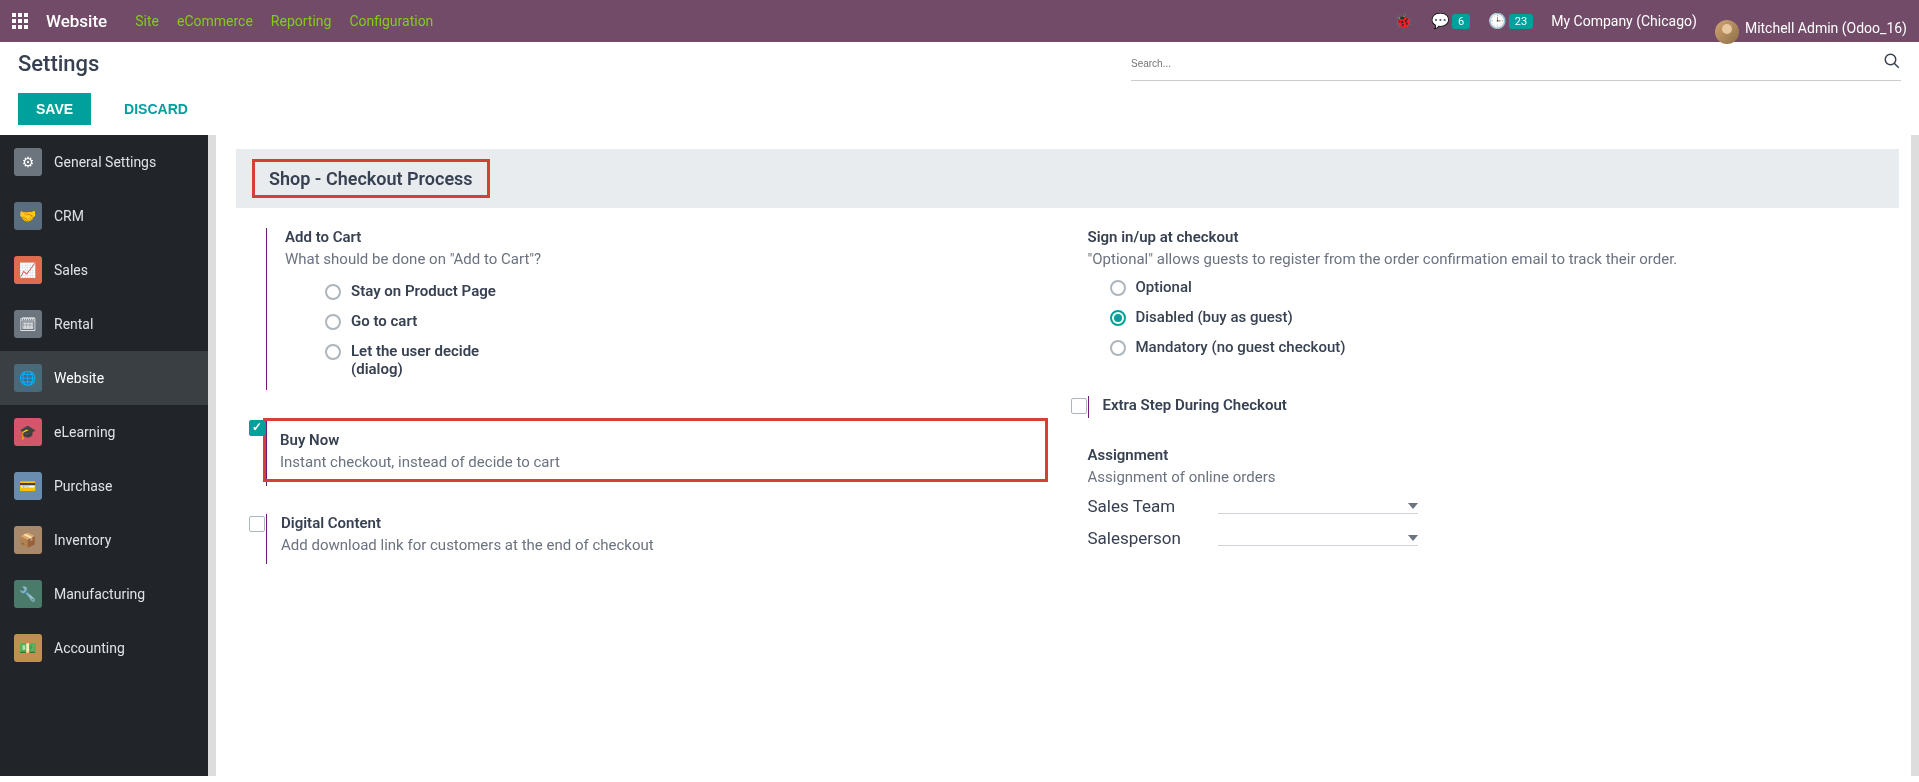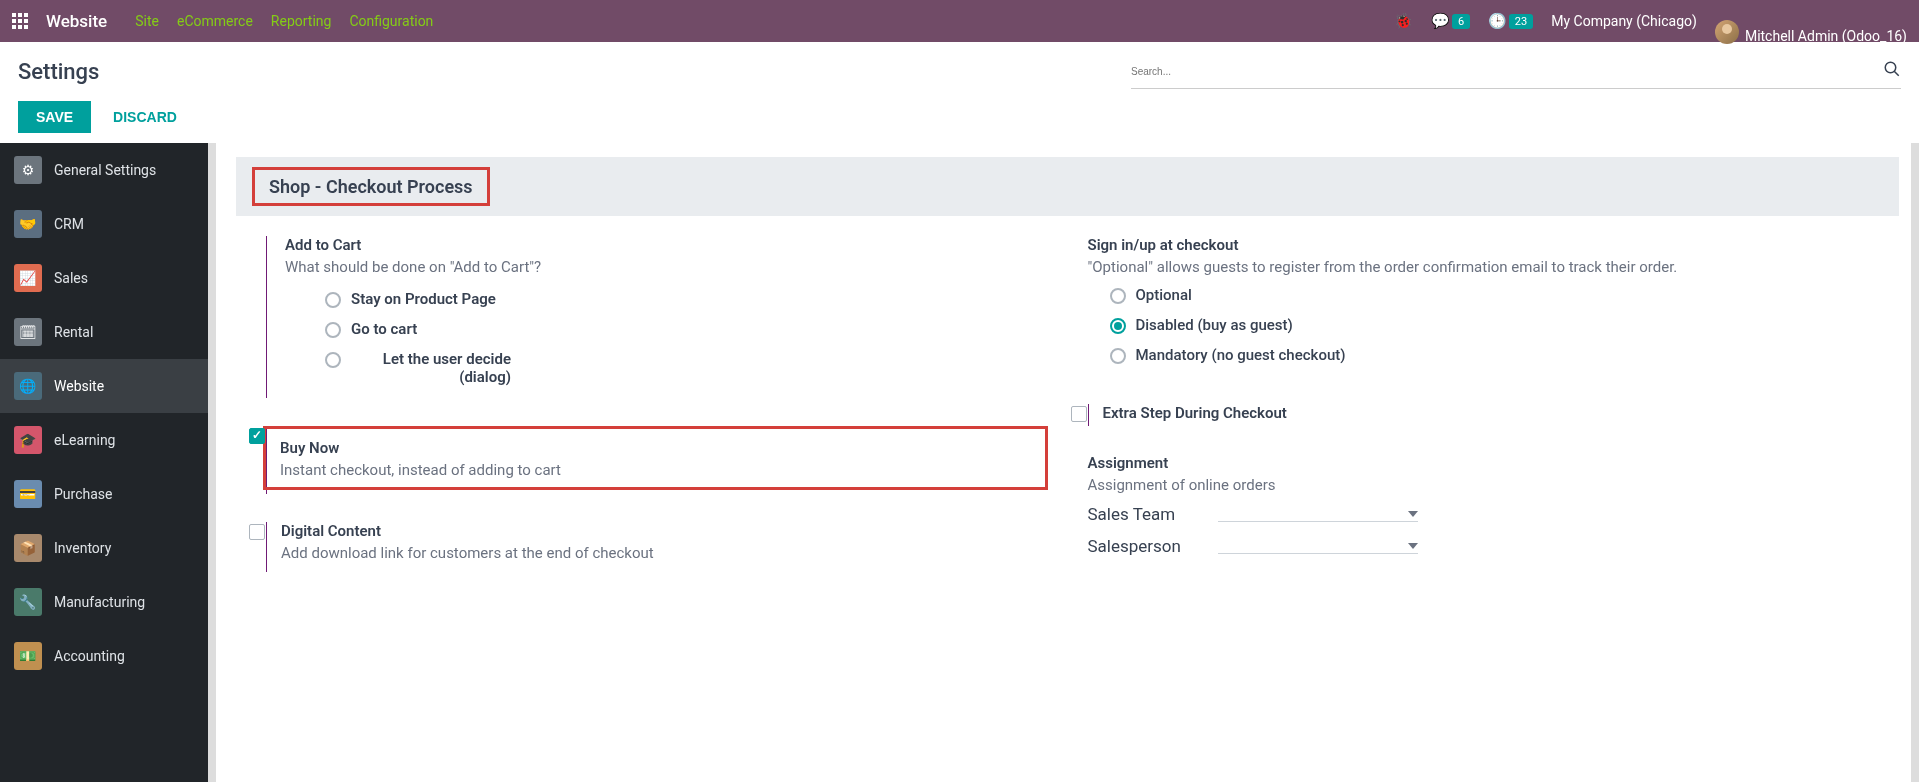--- a/index.html
+++ b/index.html
@@ -10,30 +10,30 @@
 .navbar-left { display: flex; align-items: center; gap: 18px; }
 .apps-icon { width: 16px; height: 16px; display: grid; grid-template-columns: repeat(3,4px); grid-template-rows: repeat(3,4px); gap: 2px; cursor: pointer; }
 .apps-icon span { background: #fff; width: 4px; height: 4px; }
 .brand { font-size: 17px; font-weight: 500; margin-right: 10px; }
 .nav-link { color: #84cc16; font-size: 14px; cursor: pointer; }
 .navbar-right { margin-left: auto; display: flex; align-items: center; gap: 18px; }
 .badge { background: #00A09D; color: #fff; font-size: 11px; padding: 1px 6px; border-radius: 3px; margin-left: 2px; }
 .icon-btn { color: #e5dae1; cursor: pointer; display: flex; align-items: center; font-size: 15px; }
 .avatar { width: 24px; height: 24px; border-radius: 50%; background: linear-gradient(135deg, #d4a574, #8b6f47); display: inline-block; margin-right: 6px; position: relative; overflow: hidden; }
 .avatar::after { content: ''; position: absolute; top: 4px; left: 7px; width: 10px; height: 10px; background: #e8c8a0; border-radius: 50%; }
-.user-info { display: flex; align-items: flex-end; cursor: pointer; margin-top: 21px; }
-
-
-.header { padding: 12px 18px 10px; }
+.user-info { display: flex; align-items: flex-start; cursor: pointer; margin-top: 21px; }
+
+
+.header { padding: 4px 18px 10px; }
 .header-row { display: flex; justify-content: space-between; align-items: center; }
 .page-title { font-size: 22px; font-weight: 500; color: #374151; }
 .search-wrap { width: 770px; display: flex; align-items: center; border-bottom: 1px solid #ccc; padding: 6px 0; }
 .search-input { flex: 1; border: none; outline: none; font-size: 10px; color: #6b7280; background: transparent; }
 .search-icon-btn { color: #374151; cursor: pointer; font-size: 18px; }
-.btn-row { margin-top: 12px; display: flex; gap: 12px; align-items: center; }
+.btn-row { margin-top: 12px; display: flex; gap: 23px; align-items: center; }
 .btn-save { background: #00A09D; color: #fff; border: none; padding: 8px 18px; font-size: 14px; font-weight: 600; cursor: pointer; }
 .btn-discard { background: none; border: none; color: #00A09D; font-size: 14px; font-weight: 700; cursor: pointer; padding: 8px 10px; }
 
 
 .body { display: flex; height: calc(782px - 42px - 99px); }
 .sidebar { width: 216px; background: #212529; color: #dee2e6; overflow-y: auto; position: relative; }
 .sidebar::after { content:''; position:absolute; right:0; top:0; width:8px; height:100%; background:#ddd; }
 .sidebar-item { display: flex; align-items: center; gap: 12px; padding: 13px 14px; cursor: pointer; font-size: 14px; }
 .sidebar-item.active { background: #3a3f44; color: #fff; }
 .sidebar-icon { width: 28px; height: 28px; border-radius: 3px; display: flex; align-items: center; justify-content: center; font-size: 14px; color: #fff; flex-shrink: 0; }
@@ -50,21 +50,21 @@
 .settings-col { flex: 1; }
 .setting-block { display: flex; gap: 14px; margin-bottom: 28px; border-left: 1px solid #701a75; padding-left: 18px; }
 .setting-check { width: 18px; margin-left: -36px; margin-top: 2px; }
 .checkbox { width: 16px; height: 16px; border: 1px solid #adb5bd; border-radius: 2px; cursor: pointer; background: #fff; display: inline-block; position: relative; }
 .checkbox.checked { background: #00A09D; border-color: #00A09D; }
 .checkbox.checked::after { content: '✓'; color: #fff; position: absolute; font-size: 12px; top: -1px; left: 2px; font-weight: bold; }
 .setting-body { flex: 1; }
 .setting-title { font-weight: 600; color: #374151; font-size: 15px; margin-bottom: 4px; }
 .setting-desc { color: #6b7280; font-size: 15px; margin-bottom: 10px; }
 
-.radio-group { margin-top: 14px; margin-left: 40px; text-align: right; }
+.radio-group { margin-top: 14px; margin-left: 40px; }
 .radio-item { display: flex; align-items: flex-start; gap: 10px; margin-bottom: 12px; cursor: pointer; }
 .radio-item .radio-label { font-weight: 600; color: #374151; font-size: 15px; }
 .radio-item.normal .radio-label { font-weight: 500; }
 .radio { width: 16px; height: 16px; border: 2px solid #adb5bd; border-radius: 50%; margin-top: 2px; flex-shrink: 0; position: relative; background: #fff; }
 .radio.selected { border-color: #00A09D; }
 .radio.selected::after { content: ''; position: absolute; top: 2px; left: 2px; width: 8px; height: 8px; background: #00A09D; border-radius: 50%; }
 
 .radio-group-right { margin-top: 10px; margin-left: 22px; }
 .radio-group-right .radio-item { margin-bottom: 12px; }
 .radio-group-right .radio-label { font-weight: 500; color: #374151; font-size: 15px; }
@@ -202,21 +202,21 @@
                 </div>
             </div>
           </div>
         </div>
 
         <div class="setting-block">
           <div class="setting-check"><span class="checkbox checked"></span></div>
           <div class="setting-body">
             <div class="highlight-buynow">
               <div class="setting-title">Buy Now</div>
-              <div class="setting-desc" style="margin-bottom:0">Instant checkout, instead of adding to cart</div>
+              <div class="setting-desc" style="margin-bottom:0">Instant checkout, instead of decide to cart</div>
             </div>
           </div>
         </div>
 
         <div class="setting-block">
           <div class="setting-check"><span class="checkbox"></span></div>
           <div class="setting-body">
             <div class="setting-title">Digital Content</div>
             <div class="setting-desc">Add download link for customers at the end of checkout</div>
           </div>

